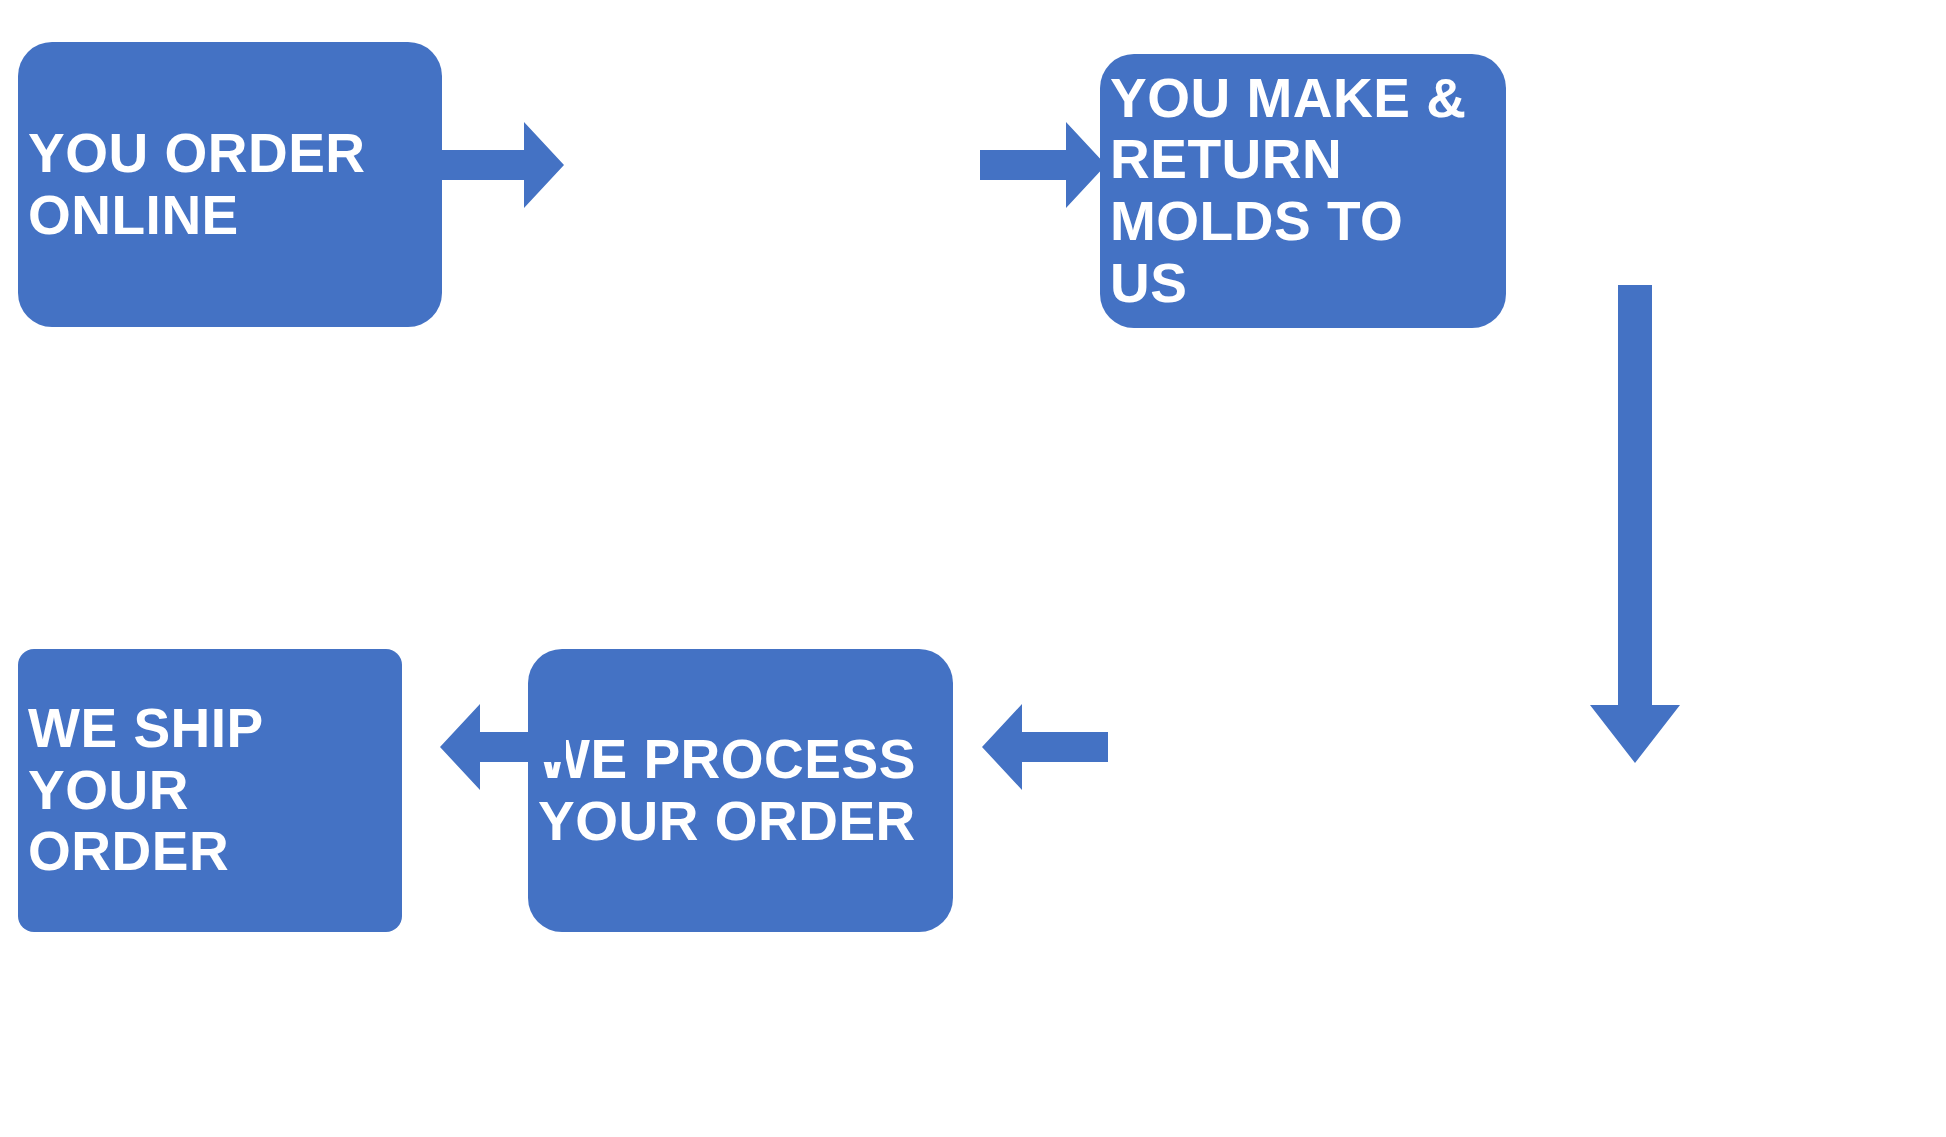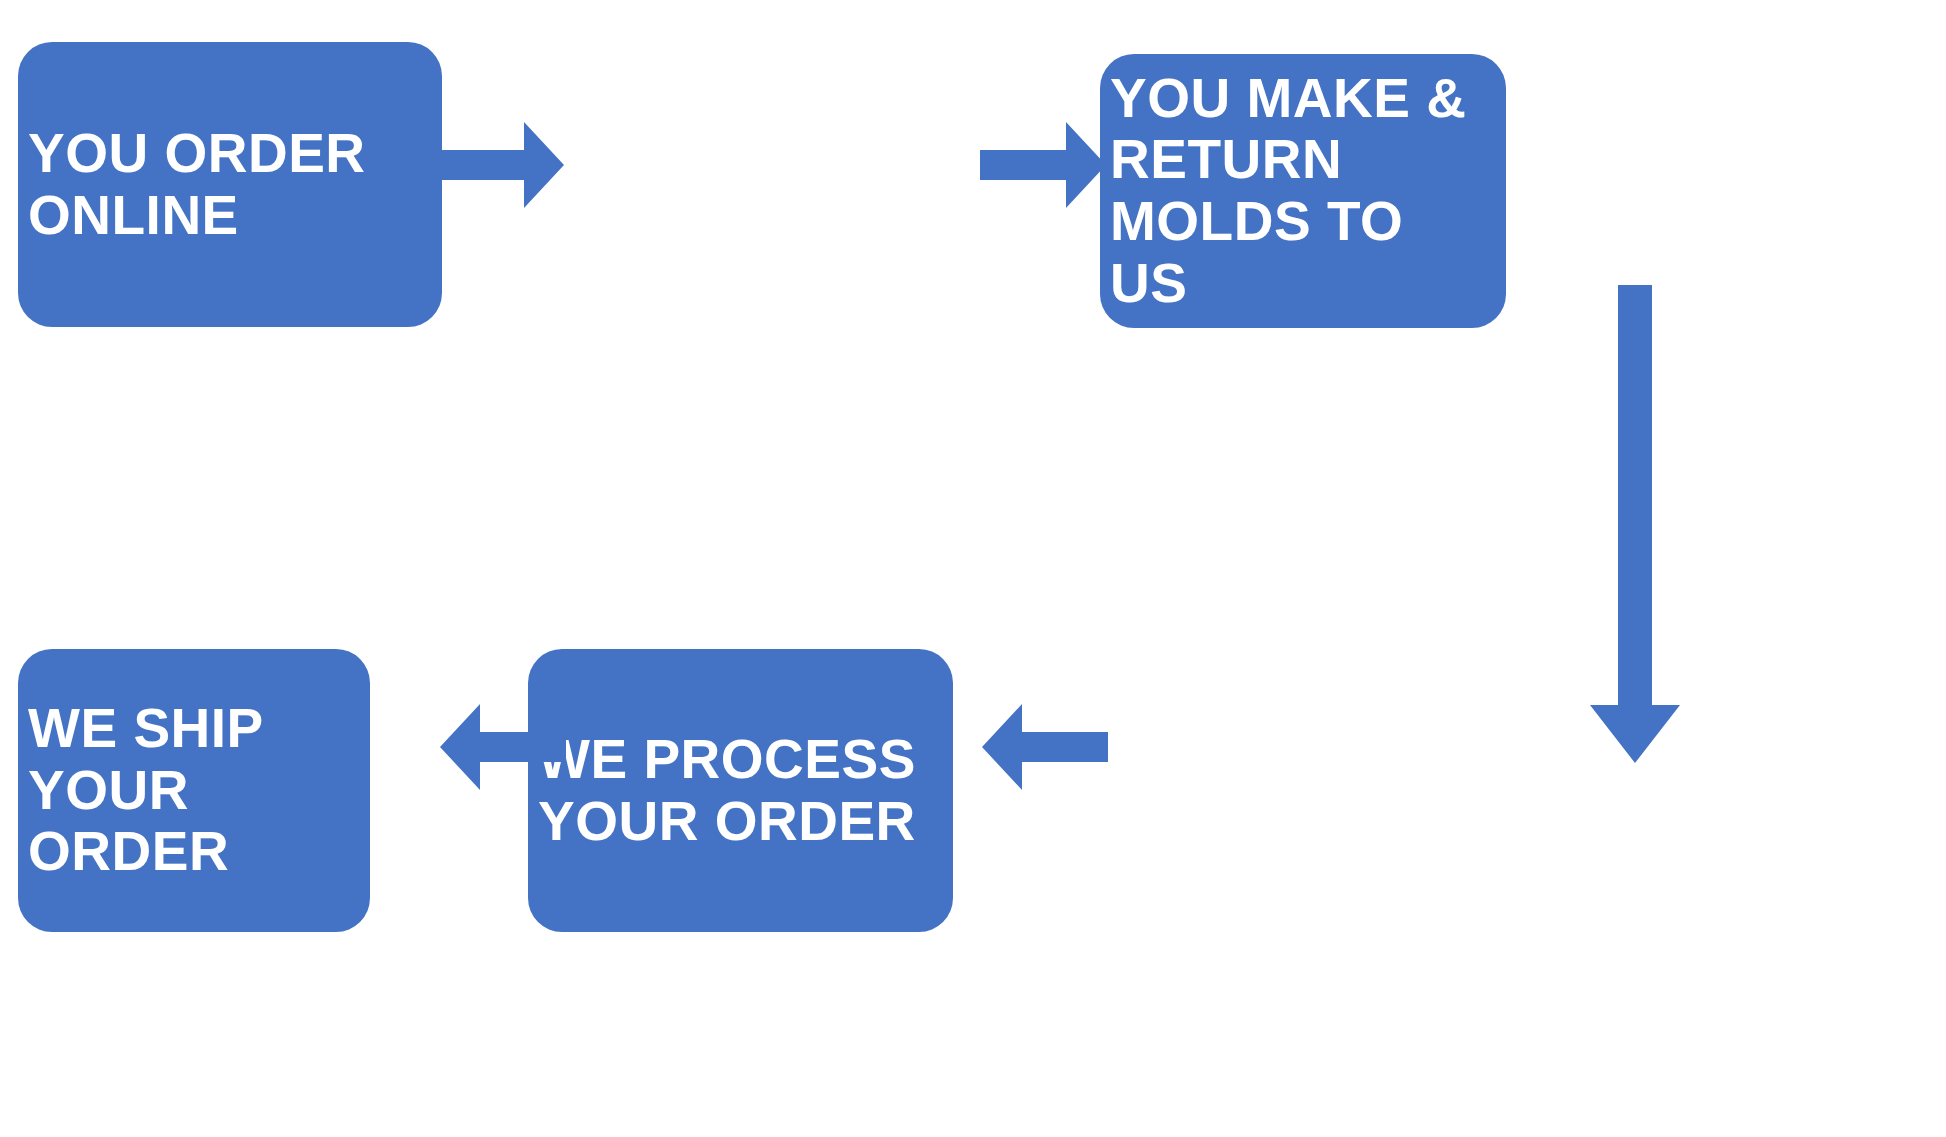--- a/index.html
+++ b/index.html
@@ -45,21 +45,21 @@
     white-space: pre-line;
     width: 100%;
   }
 
   
   #node-order-online      { left: 18px;   top: 10px;  width: 424px; height: 285px; font-size: 55px; }
   #node-send-kit          { left: 560px;  top: 25px;  width: 425px; height: 268px; font-size: 55px; }
   #node-return-molds      { left: 1100px; top: 22px;  width: 406px; height: 274px; font-size: 55px; }
   #node-inform-receipt    { left: 1100px; top: 760px; width: 430px; height: 370px; font-size: 55px; }
   #node-process-order     { left: 528px;  top: 617px; width: 425px; height: 283px; font-size: 55px; }
-  #node-ship-order        { left: 18px;   top: 617px; width: 352px; height: 283px; font-size: 55px; }
+  #node-ship-order        { left: 18px;   top: 617px; width: 384px; height: 283px; font-size: 55px; border-radius: 16px; }
 
   
   .connector {
     position: absolute;
     pointer-events: none;
   }
   .connector svg { display: block; }
 
   #arrow-order-to-kit     { left: 438px;  top: 118px; }
   #arrow-kit-to-molds     { left: 980px;  top: 118px; }

